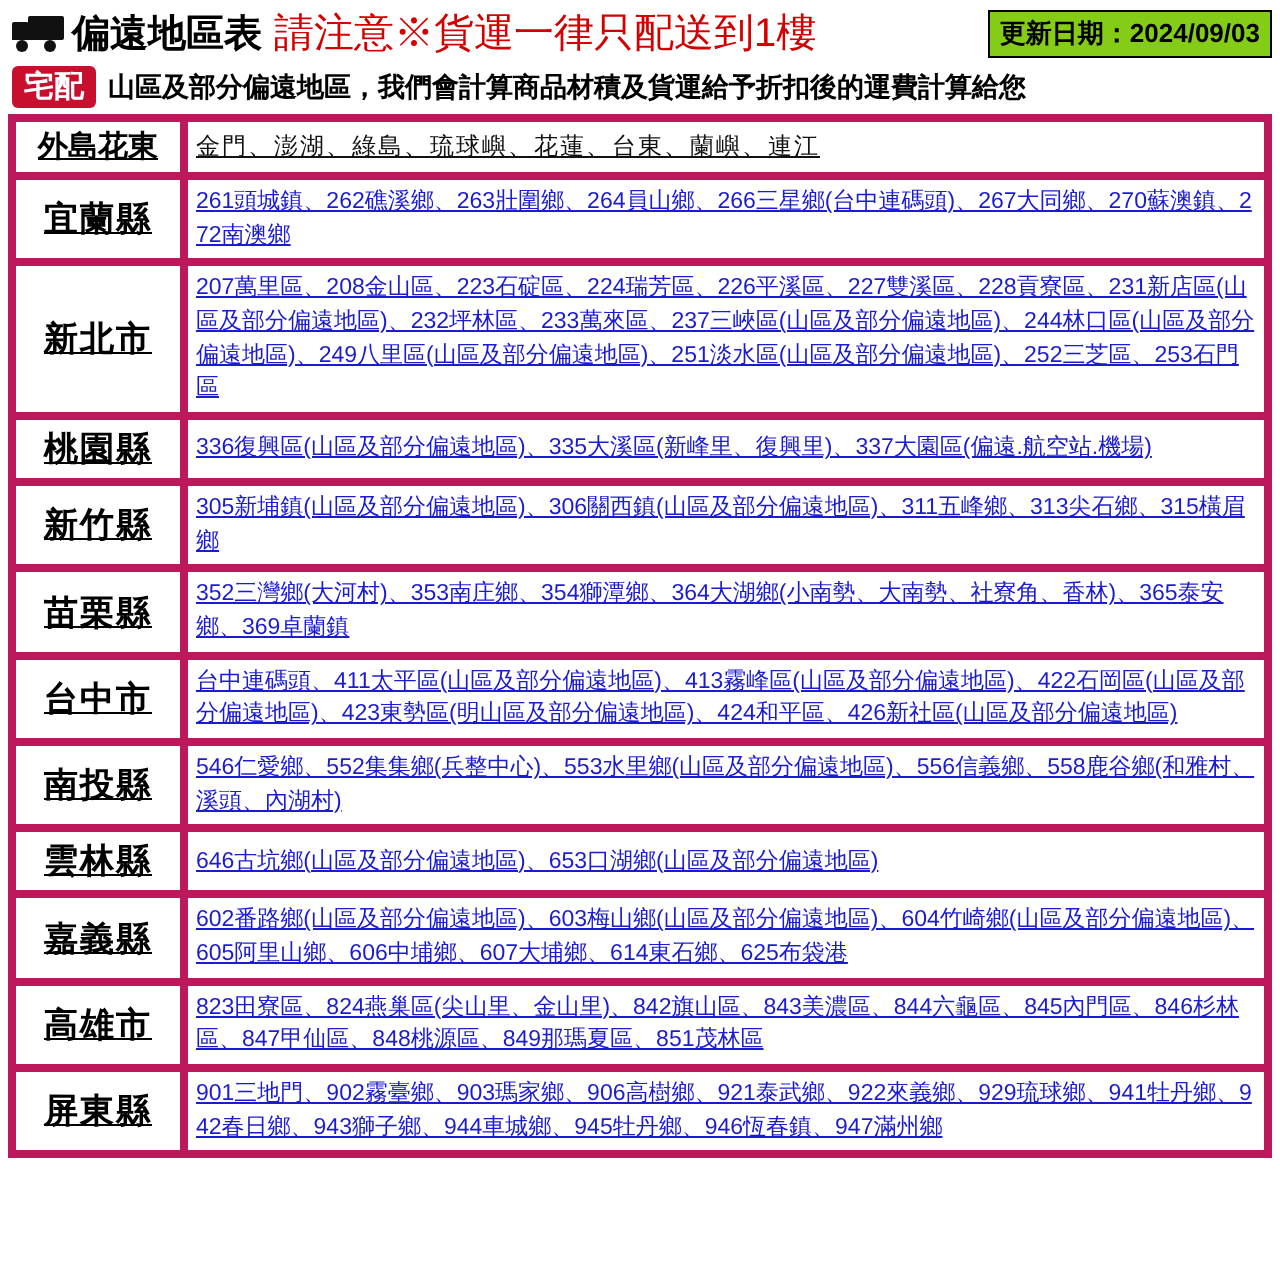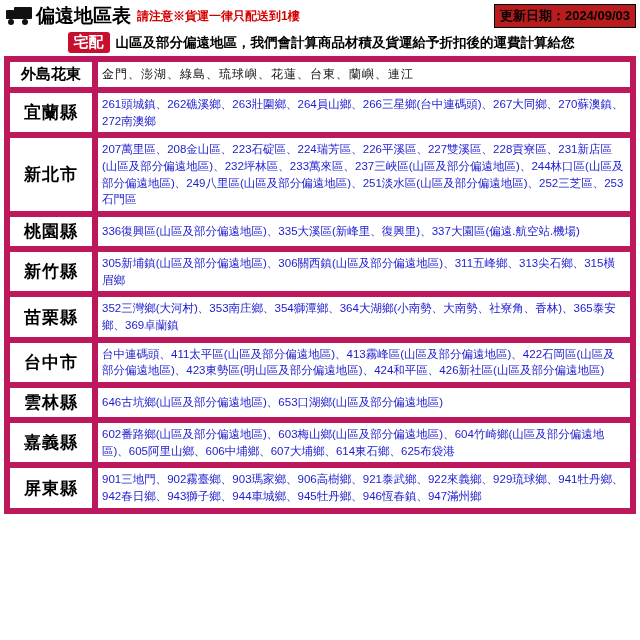--- a/index.html
+++ b/index.html
@@ -58,44 +58,43 @@
   .truck-icon .w1 { left: 2px; }
   .truck-icon .w2 { left: 16px; }
 
   .title-main {
     font-size: 19px;
     font-weight: bold;
     letter-spacing: 0px;
     white-space: nowrap;
   }
   .title-note {
-    font-size: 12px;
-    font-weight: bold;
+    font-size: 20px;
+    font-weight: normal;
     color: #d40000;
     white-space: nowrap;
     margin-left: 2px;
     text-align: center;
   }
   .update-box {
     margin-left: auto;
     border: 1px solid #000;
     font-size: 13px;
     font-weight: bold;
     padding: 2px 5px;
     white-space: nowrap;
-    background: #b91c1c;
+    background: #84cc16;
   }
 
   
   .subheader {
     display: flex;
     align-items: center;
     gap: 6px;
     padding: 1px 4px 3px 6px;
-    justify-content: center;
   }
   .tag {
     background: #c8102e;
     color: #fff;
     font-size: 15px;
     font-weight: bold;
     padding: 1px 6px;
     border-radius: 3px;
     white-space: nowrap;
   }
@@ -106,23 +105,24 @@
   }
 
   
   table.areas {
     border-collapse: collapse;
     width: 632px;
     margin: 0 4px;
     table-layout: fixed;
   }
   table.areas td {
-    border: 6px solid #be185d;
+    border: 4px solid #be185d;
     vertical-align: middle;
     padding: 3px 4px;
+    text-decoration: underline;
   }
   td.region {
     width: 74px;
     text-align: center;
     font-size: 17px;
     font-weight: bold;
     letter-spacing: 1px;
     white-space: nowrap;
     padding: 2px 0;
   }
@@ -191,27 +191,35 @@
       </tr>
       <tr>
         <td class="region">苗栗縣</td>
         <td class="detail">352三灣鄉(大河村)、353南庄鄉、354獅潭鄉、364大湖鄉(小南勢、大南勢、社寮角、香林)、365泰安鄉、369卓蘭鎮</td>
       </tr>
       <tr>
         <td class="region">台中市</td>
         <td class="detail">台中連碼頭、411太平區(山區及部分偏遠地區)、413霧峰區(山區及部分偏遠地區)、422石岡區(山區及部分偏遠地區)、423東勢區(明山區及部分偏遠地區)、424和平區、426新社區(山區及部分偏遠地區)</td>
       </tr>
       <tr>
+        <td class="region">南投縣</td>
+        <td class="detail">546仁愛鄉、552集集鄉(兵整中心)、553水里鄉(山區及部分偏遠地區)、556信義鄉、558鹿谷鄉(和雅村、溪頭、內湖村)</td>
+      </tr>
+      <tr>
         <td class="region">雲林縣</td>
         <td class="detail">646古坑鄉(山區及部分偏遠地區)、653口湖鄉(山區及部分偏遠地區)</td>
       </tr>
       <tr>
         <td class="region">嘉義縣</td>
         <td class="detail">602番路鄉(山區及部分偏遠地區)、603梅山鄉(山區及部分偏遠地區)、604竹崎鄉(山區及部分偏遠地區)、605阿里山鄉、606中埔鄉、607大埔鄉、614東石鄉、625布袋港</td>
       </tr>
       <tr>
+        <td class="region">高雄市</td>
+        <td class="detail">823田寮區、824燕巢區(尖山里、金山里)、842旗山區、843美濃區、844六龜區、845內門區、846杉林區、847甲仙區、848桃源區、849那瑪夏區、851茂林區</td>
+      </tr>
+      <tr>
         <td class="region">屏東縣</td>
         <td class="detail">901三地門、902霧臺鄉、903瑪家鄉、906高樹鄉、921泰武鄉、922來義鄉、929琉球鄉、941牡丹鄉、942春日鄉、943獅子鄉、944車城鄉、945牡丹鄉、946恆春鎮、947滿州鄉</td>
       </tr>
     </tbody>
   </table>
 
 </div>
 
 </body></html>

